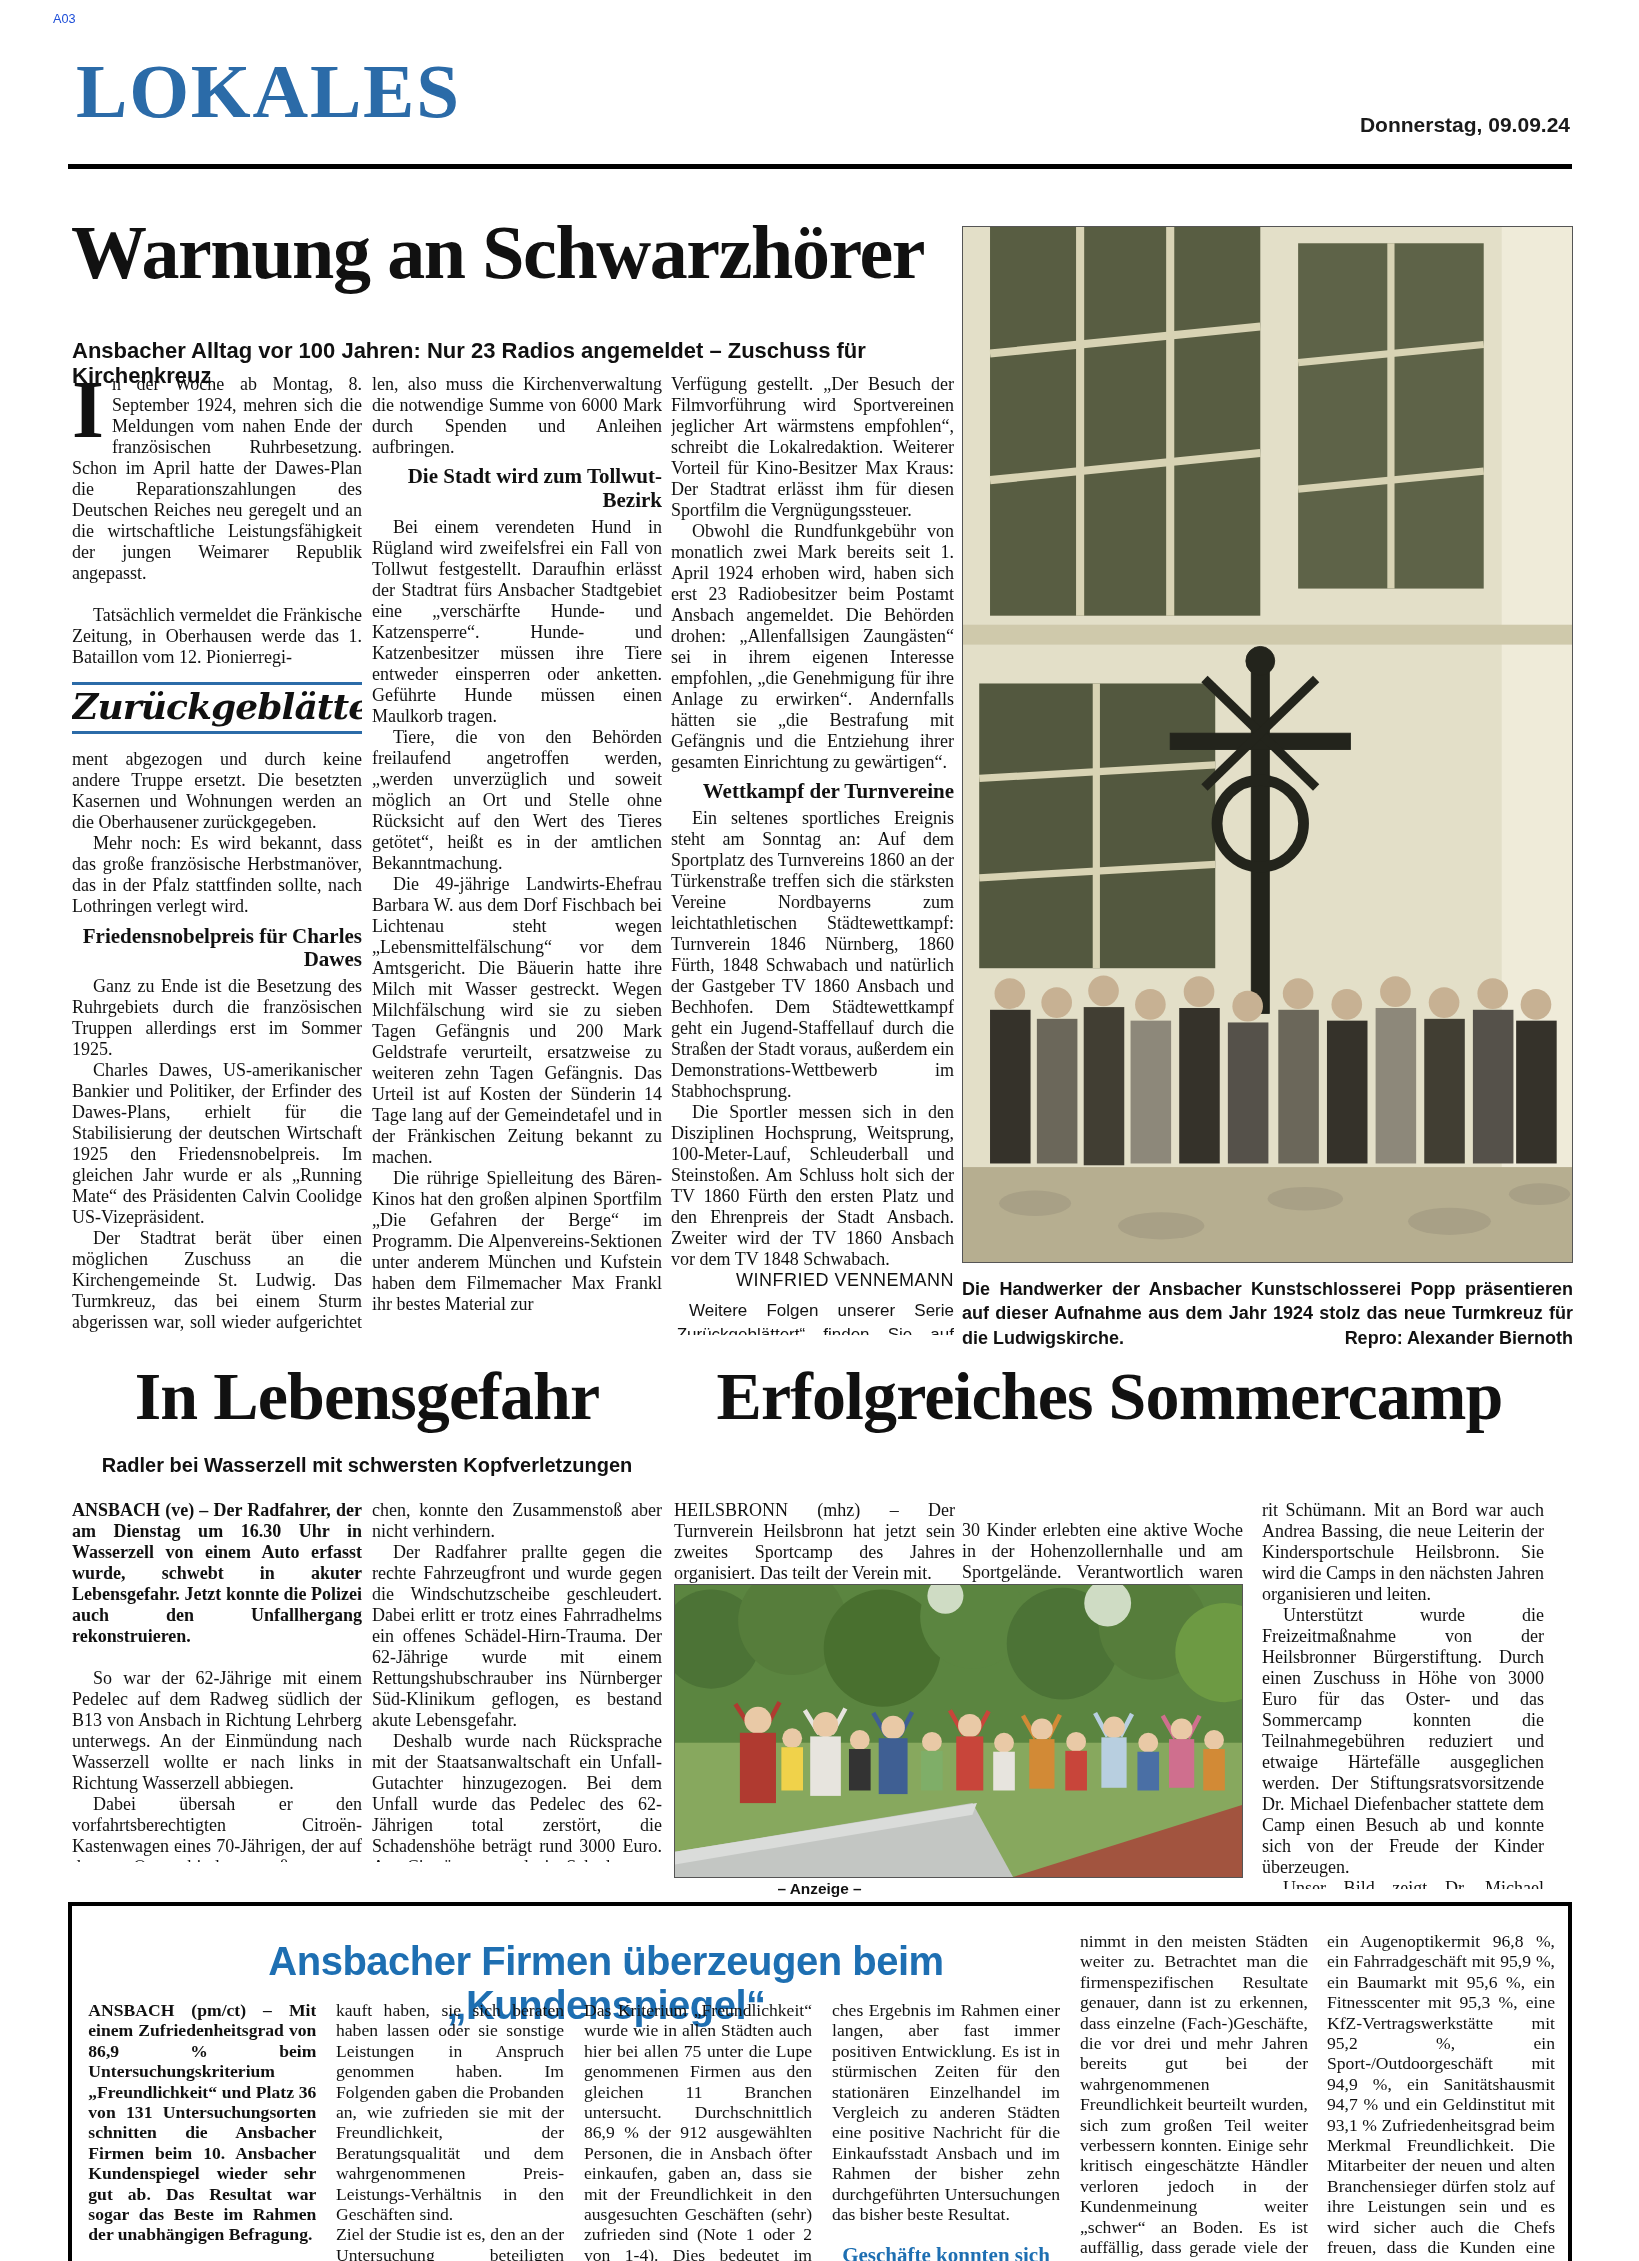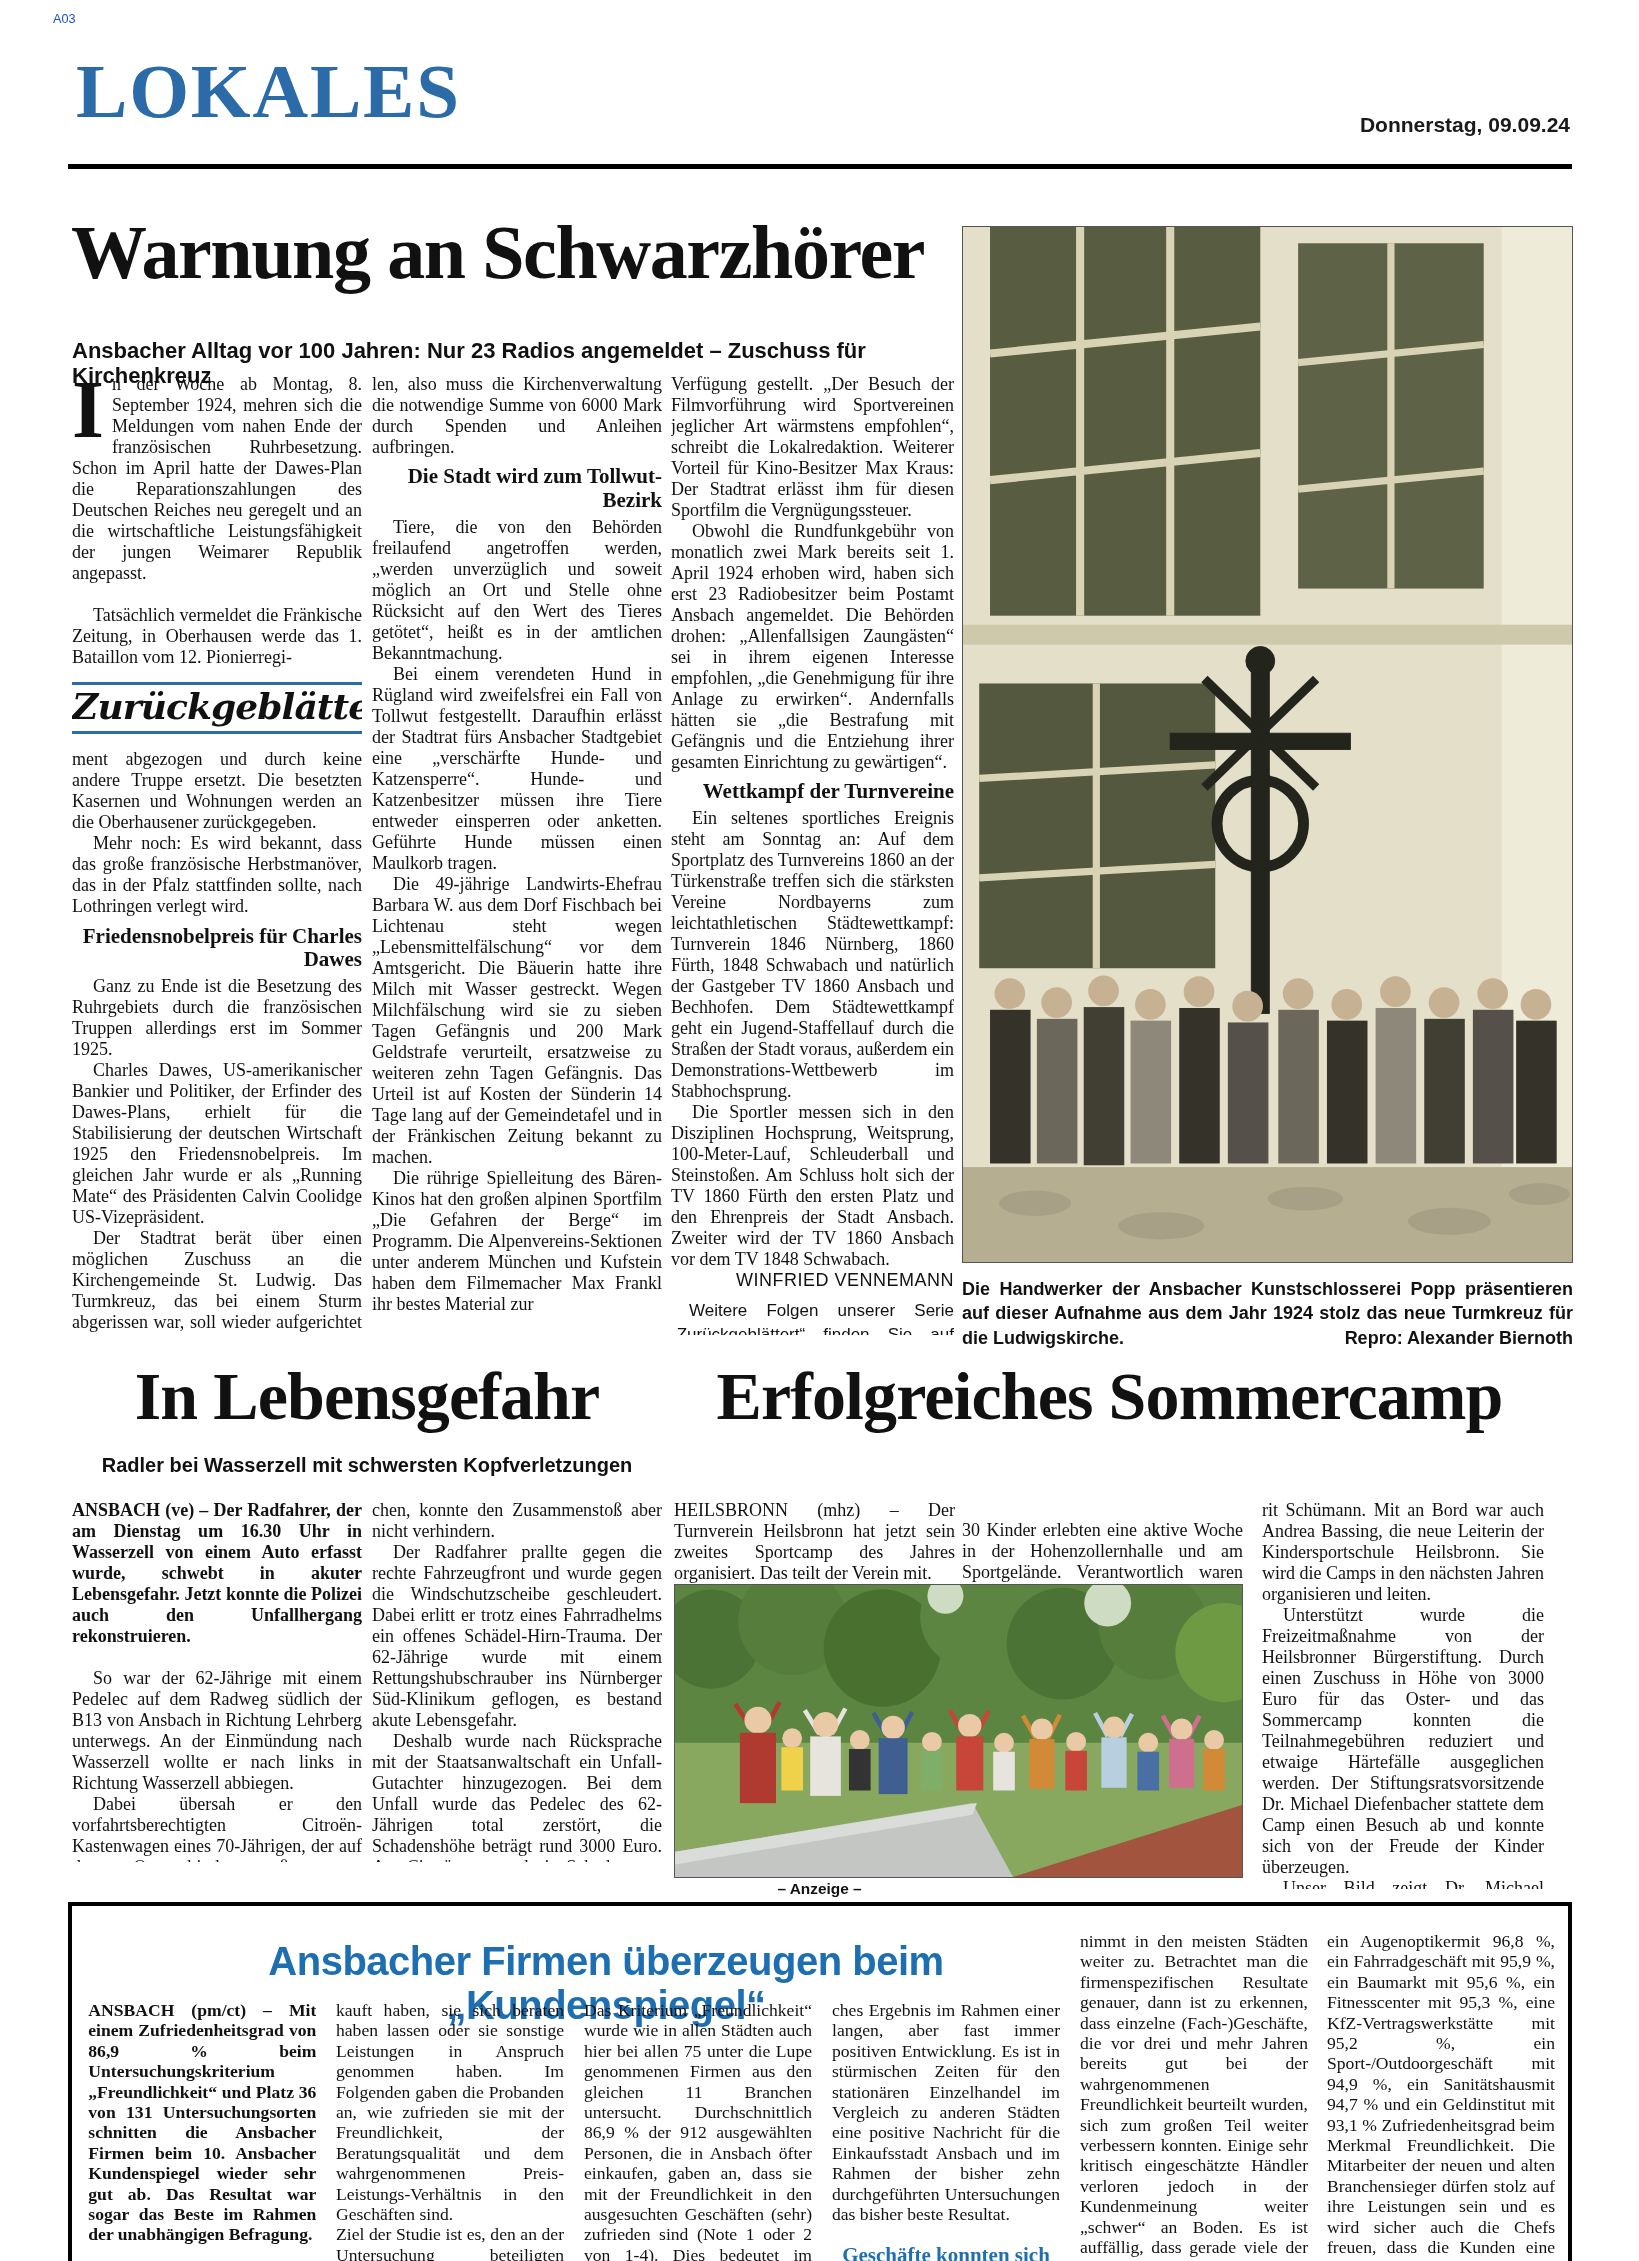--- a/index.html
+++ b/index.html
@@ -95,22 +95,22 @@
         <p class="ind">Ganz zu Ende ist die Besetzung des Ruhrgebiets durch die französischen Truppen allerdings erst im Sommer 1925.</p>
         <p class="ind">Charles Dawes, US-amerikanischer Bankier und Politiker, der Erfinder des Dawes-Plans, erhielt für die Stabilisierung der deutschen Wirtschaft 1925 den Friedensnobelpreis. Im gleichen Jahr wurde er als „Running Mate“ des Präsidenten Calvin Coolidge US-Vizepräsident.</p>
         <p class="ind">Der Stadtrat berät über einen möglichen Zuschuss an die Kirchengemeinde St. Ludwig. Das Turmkreuz, das bei einem Sturm abgerissen war, soll wieder aufgerichtet werden. Früher dafür gesammelte Gelder sind aber der Inflation zum Opfer gefal-</p>
       </div>
   </div>
 
   <div class="col c-m2">
     <div>
         <p class="noind">len, also muss die Kirchenverwaltung die notwendige Summe von 6000 Mark durch Spenden und Anleihen aufbringen.</p>
         <p class="colsub">Die Stadt wird zum Tollwut-Bezirk</p>
+        <p class="ind">Bei einem verendeten Hund in Rügland wird zweifelsfrei ein Fall von Tollwut festgestellt. Daraufhin erlässt der Stadtrat fürs Ansbacher Stadtgebiet eine „verschärfte Hunde- und Katzensperre“. Hunde- und Katzenbesitzer müssen ihre Tiere entweder einsperren oder anketten. Geführte Hunde müssen einen Maulkorb tragen.</p>
         <p class="ind">Tiere, die von den Behörden freilaufend angetroffen werden, „werden unverzüglich und soweit möglich an Ort und Stelle ohne Rücksicht auf den Wert des Tieres getötet“, heißt es in der amtlichen Bekanntmachung.</p>
-        <p class="ind">Bei einem verendeten Hund in Rügland wird zweifelsfrei ein Fall von Tollwut festgestellt. Daraufhin erlässt der Stadtrat fürs Ansbacher Stadtgebiet eine „verschärfte Hunde- und Katzensperre“. Hunde- und Katzenbesitzer müssen ihre Tiere entweder einsperren oder anketten. Geführte Hunde müssen einen Maulkorb tragen.</p>
         <p class="ind">Die 49-jährige Landwirts-Ehefrau Barbara W. aus dem Dorf Fischbach bei Lichtenau steht wegen „Lebensmittelfälschung“ vor dem Amtsgericht. Die Bäuerin hatte ihre Milch mit Wasser gestreckt. Wegen Milchfälschung wird sie zu sieben Tagen Gefängnis und 200 Mark Geldstrafe verurteilt, ersatzweise zu weiteren zehn Tagen Gefängnis. Das Urteil ist auf Kosten der Sünderin 14 Tage lang auf der Gemeindetafel und in der Fränkischen Zeitung bekannt zu machen.</p>
         <p class="ind">Die rührige Spielleitung des Bären-Kinos hat den großen alpinen Sportfilm „Die Gefahren der Berge“ im Programm. Die Alpenvereins-Sektionen unter anderem München und Kufstein haben dem Filmemacher Max Frankl ihr bestes Material zur</p>
       </div>
   </div>
 
   <div class="col c-m3">
     <div>
         <p class="noind">Verfügung gestellt. „Der Besuch der Filmvorführung wird Sportvereinen jeglicher Art wärmstens empfohlen“, schreibt die Lokalredaktion. Weiterer Vorteil für Kino-Besitzer Max Kraus: Der Stadtrat erlässt ihm für diesen Sportfilm die Vergnügungssteuer.</p>
         <p class="ind">Obwohl die Rundfunkgebühr von monatlich zwei Mark bereits seit 1. April 1924 erhoben wird, haben sich erst 23 Radiobesitzer beim Postamt Ansbach angemeldet. Die Behörden drohen: „Allenfallsigen Zaungästen“ sei in ihrem eigenen Interesse empfohlen, „die Genehmigung für ihre Anlage zu erwirken“. Andernfalls hätten sie „die Bestrafung mit Gefängnis und die Entziehung ihrer gesamten Einrichtung zu gewärtigen“.</p>
         <p class="colsub">Wettkampf der Turnvereine</p>

